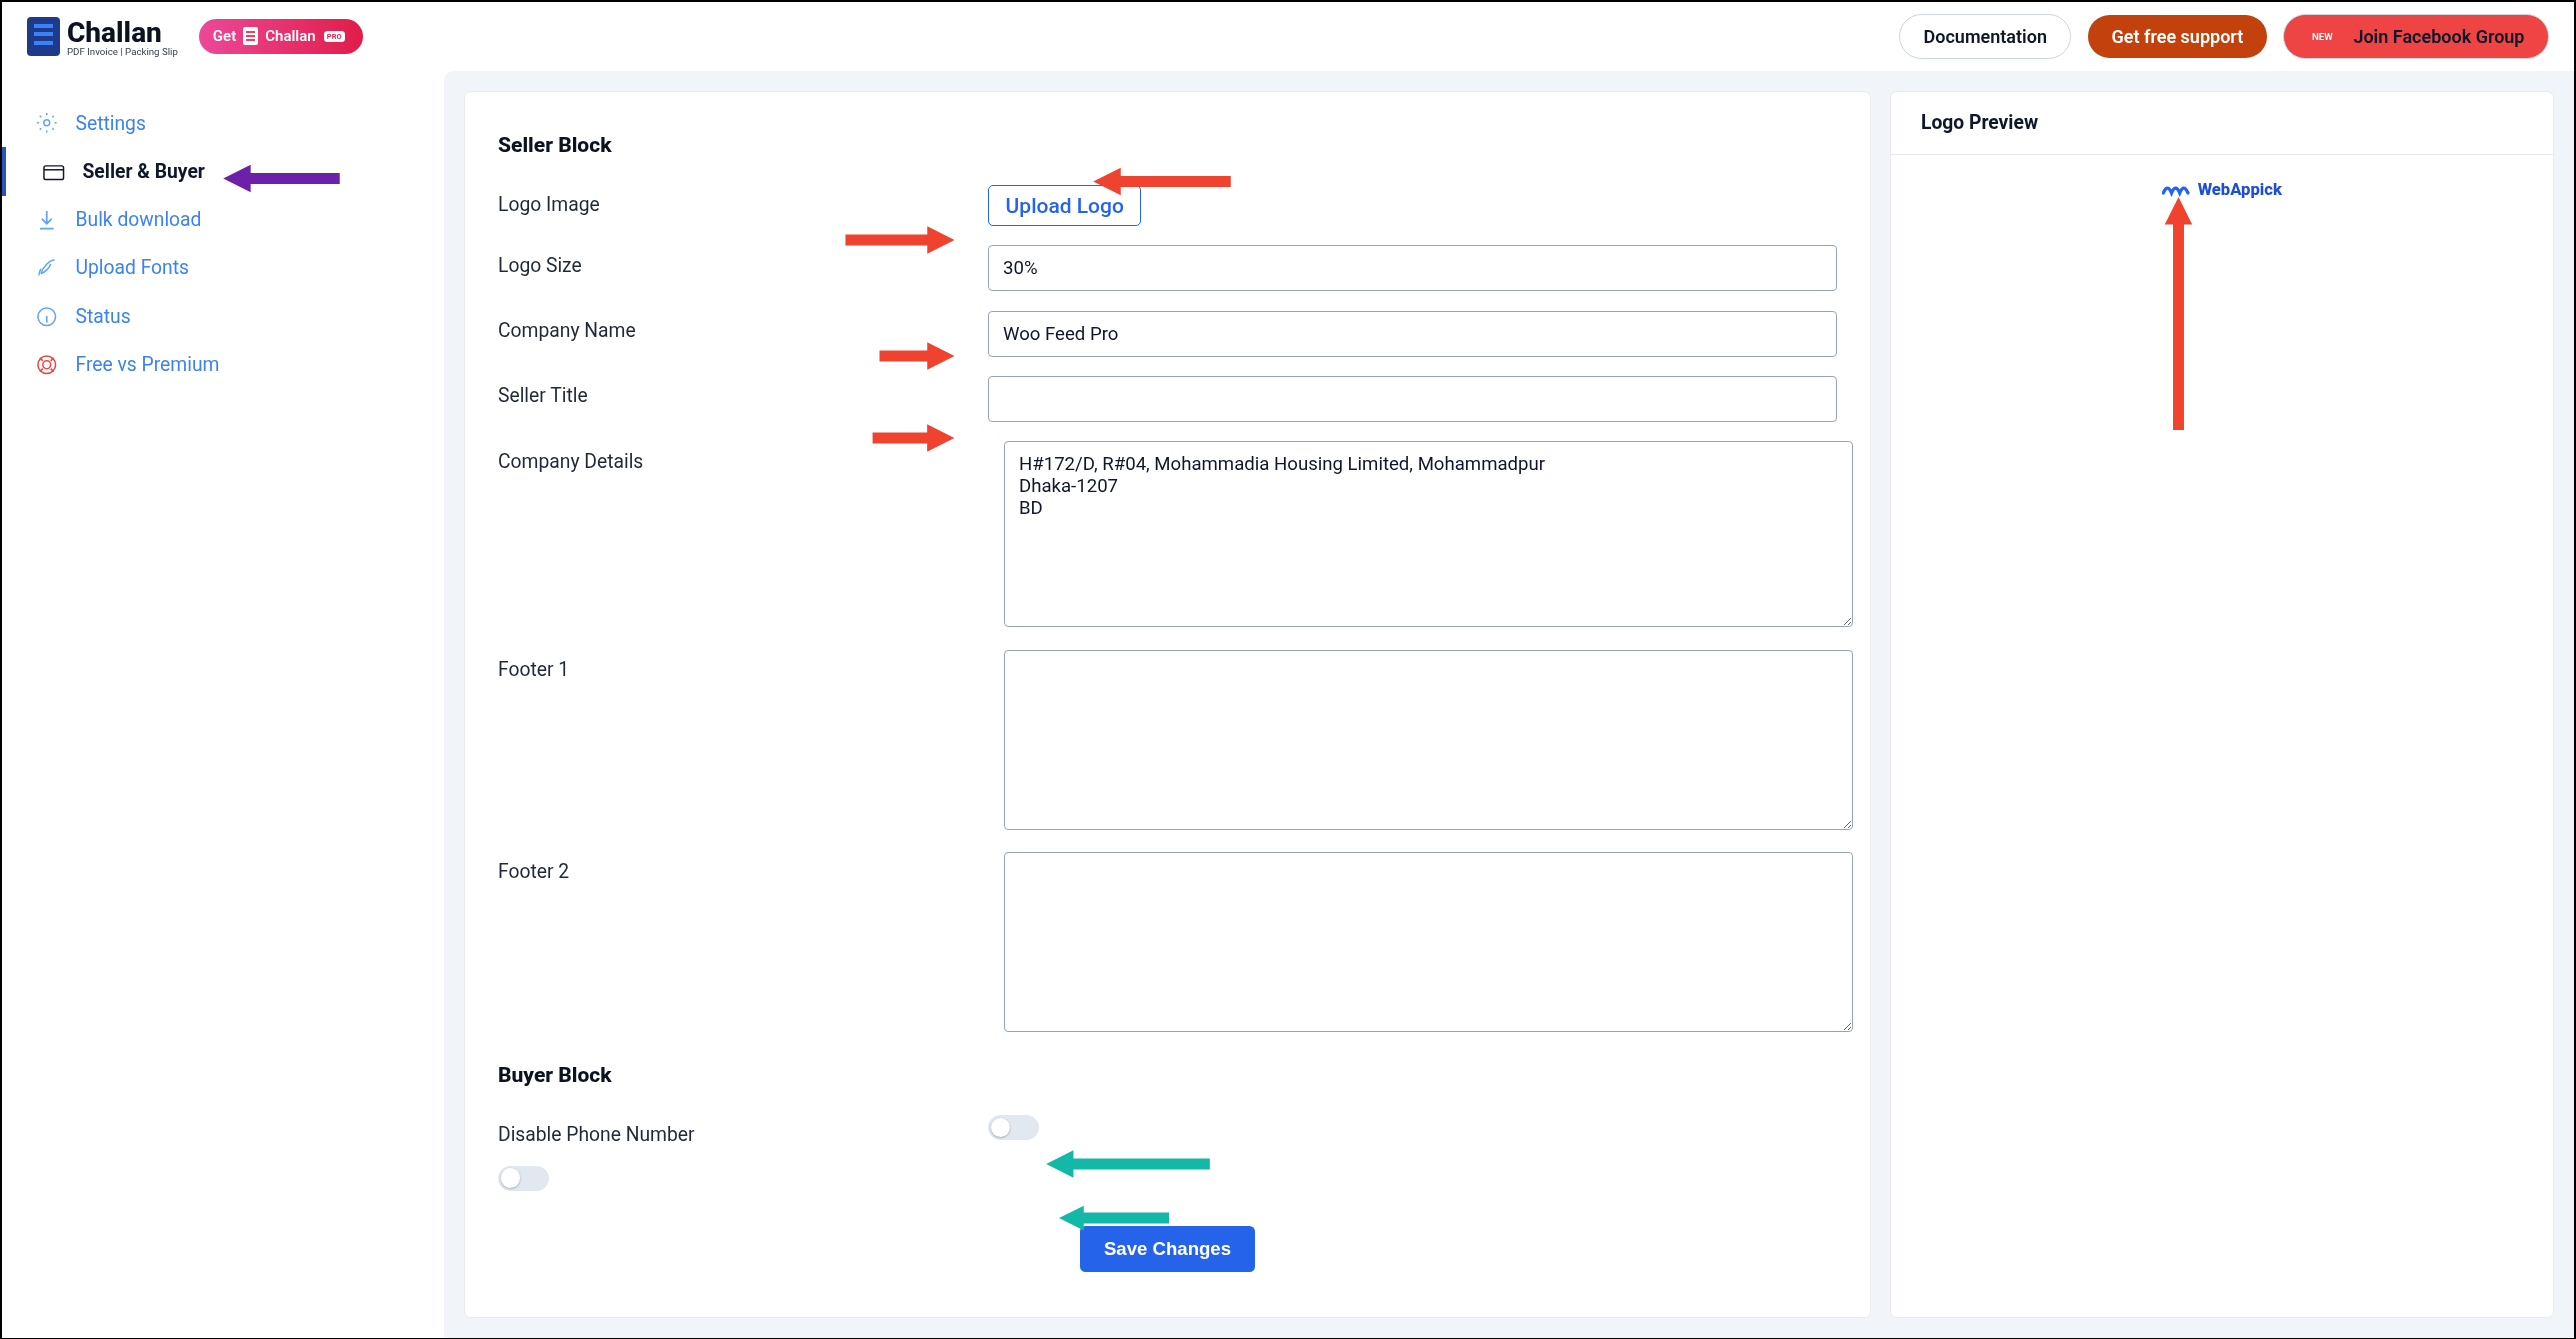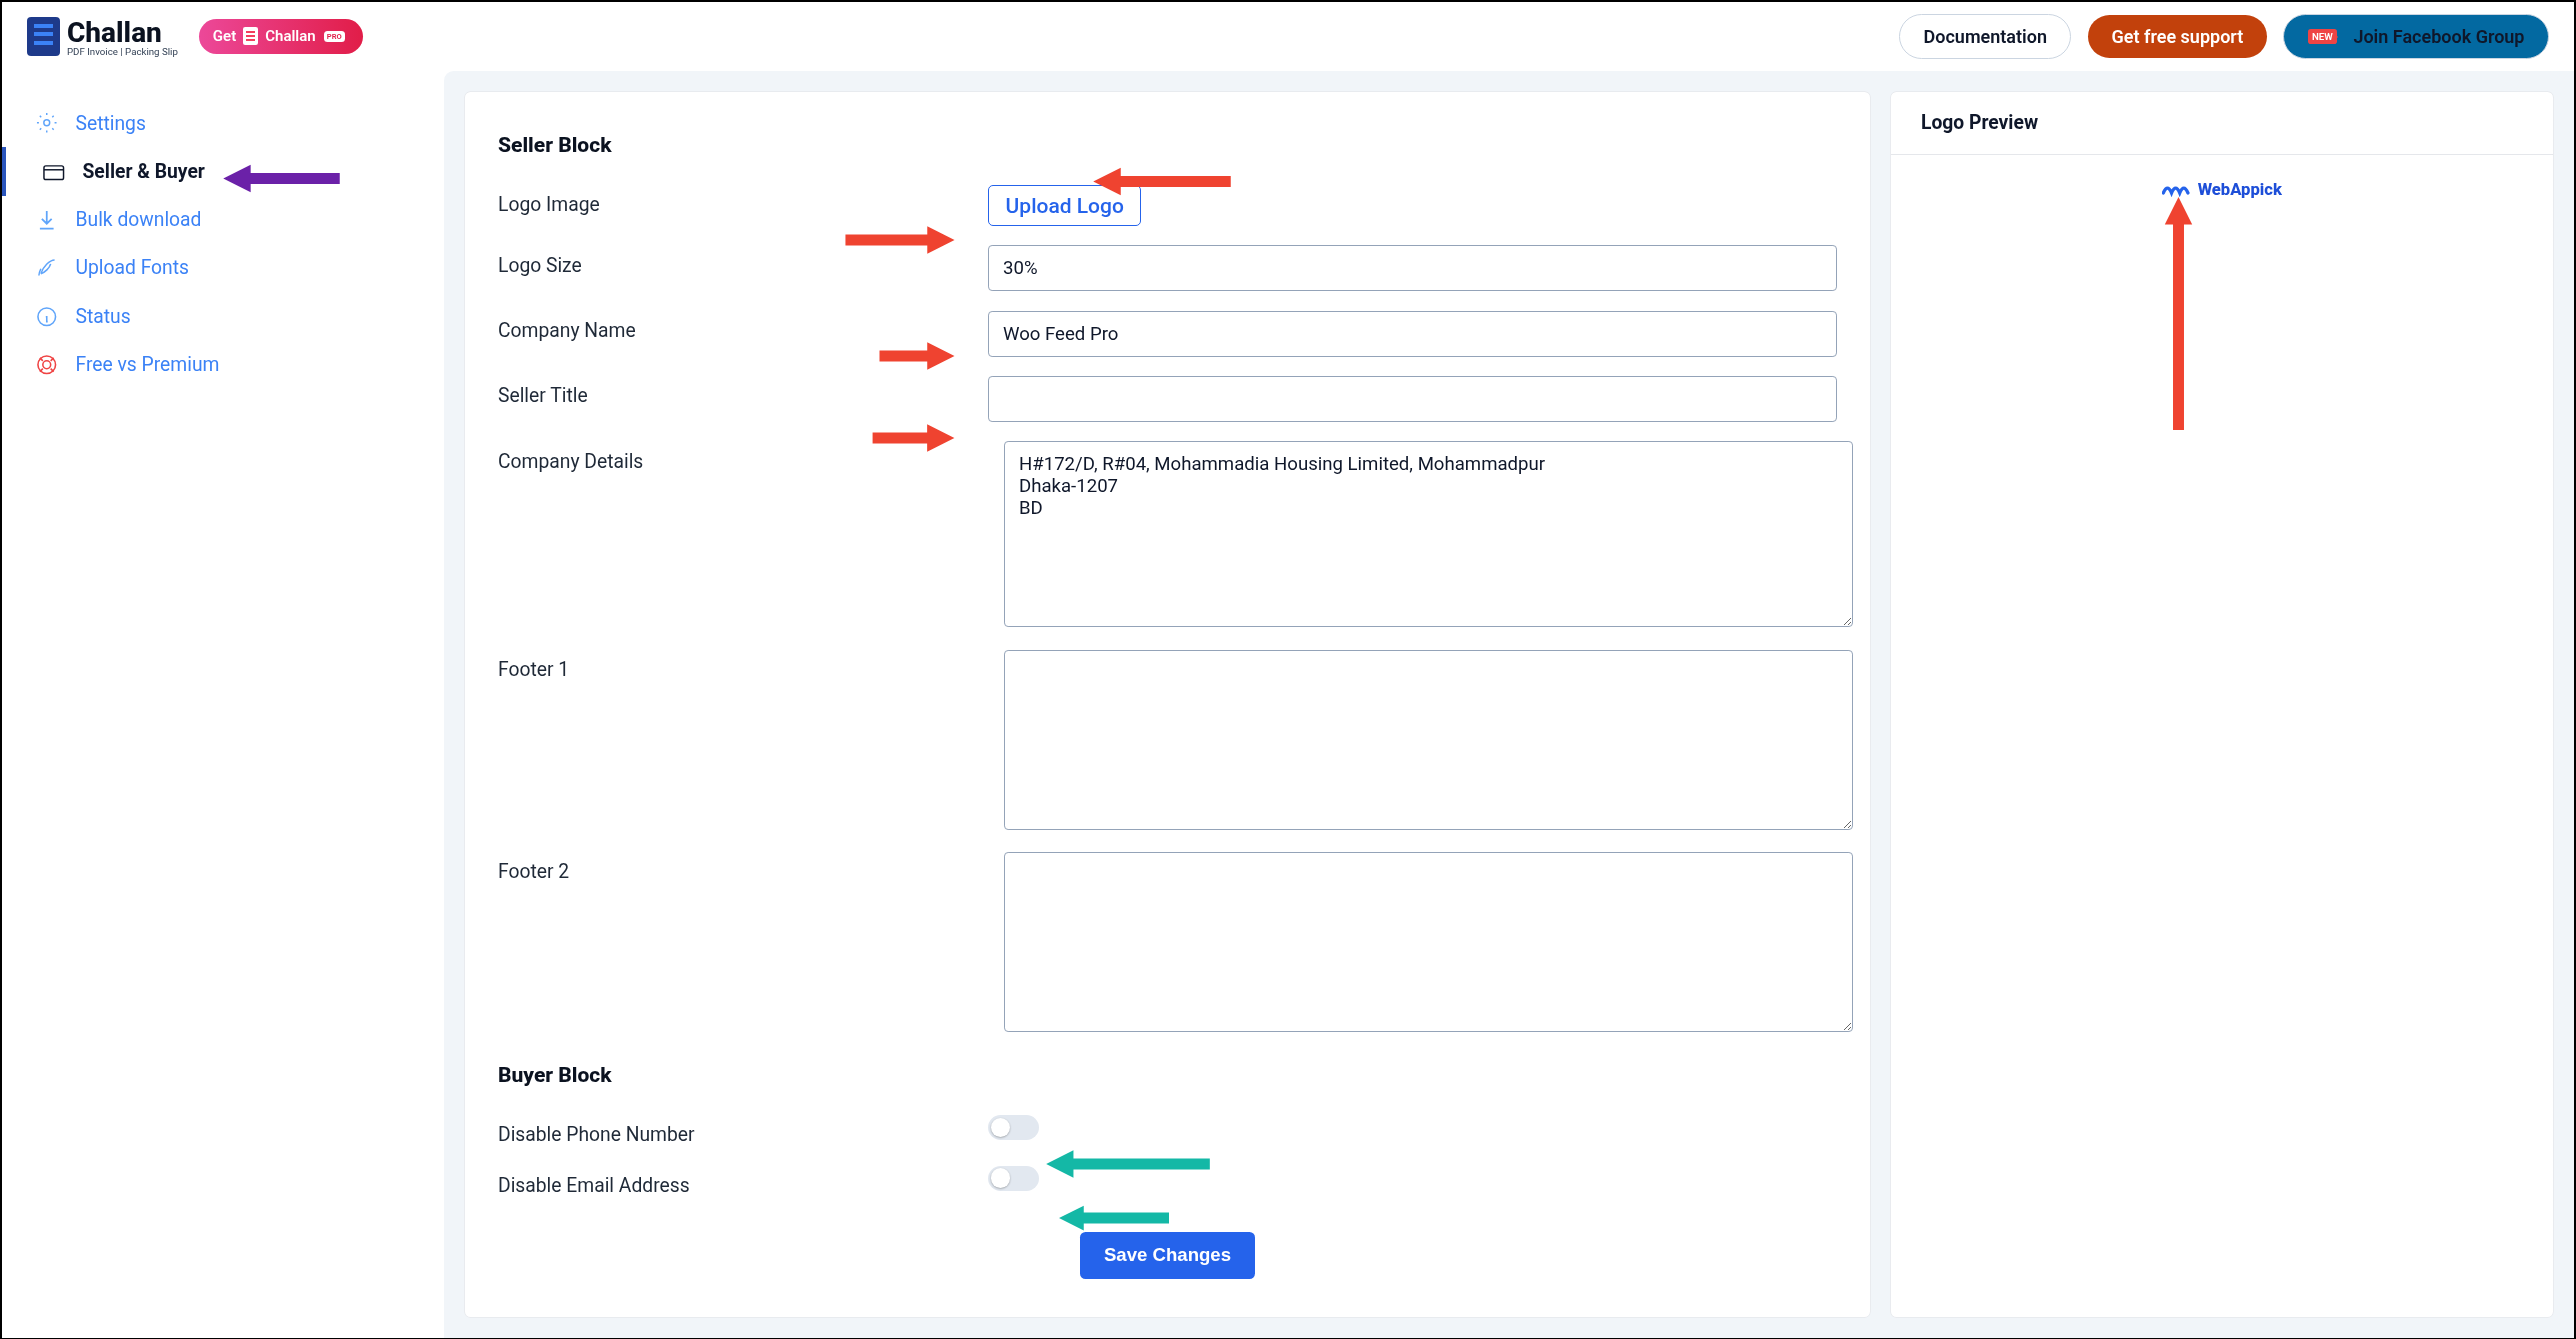--- a/index.html
+++ b/index.html
@@ -62,21 +62,21 @@
   border-radius: 25px;
   padding: 11px 23.5px;
   font-size: 18px;
   font-weight: 600;
   cursor: pointer;
   display: inline-flex;
   align-items: center;
 }
 .btn-outline { border: 1.4px solid #cbd5e1; background: #fff; color: #0f172a; }
 .btn-primary-soft { border: none; background: #c2410c; color: #fff; }
-.btn-outline-fb { border: 1.4px solid #cbd5e1; background: #0369a1; color: #0f172a; gap: 5.5px; }
+.btn-outline-fb { border: 1.4px solid #cbd5e1; background: #ef4444; color: #0f172a; gap: 5.5px; }
 .new-badge {
   background: #ef4444; color: #fff;
   font-size: 9.7px; padding: 2.1px 4.1px; border-radius: 2.8px;
   position: relative;
 }
 .new-badge::after {
   content: "";
   position: absolute; right: -5.5px; top: 50%; transform: translateY(-50%);
   border: 4.1px solid transparent; border-left-color: #ef4444;
 }
@@ -317,21 +317,20 @@
       <div class="section-title" style="margin-top:28px;">Buyer Block</div>
 
       <div class="form-row">
         <div class="form-label">Disable Phone Number</div>
         <div class="form-control">
           <div class="toggle"></div>
         </div>
       </div>
 
       <div class="form-row">
-        <div class="form-label">Disable Email Address</div>
         <div class="form-control">
           <div class="toggle"></div>
         </div>
       </div>
 
       <div class="save-row">
         <button class="btn-save">Save Changes</button>
       </div>
 
       <div class="arrow arrow-red-left" style="left:628px; top:73px;">

